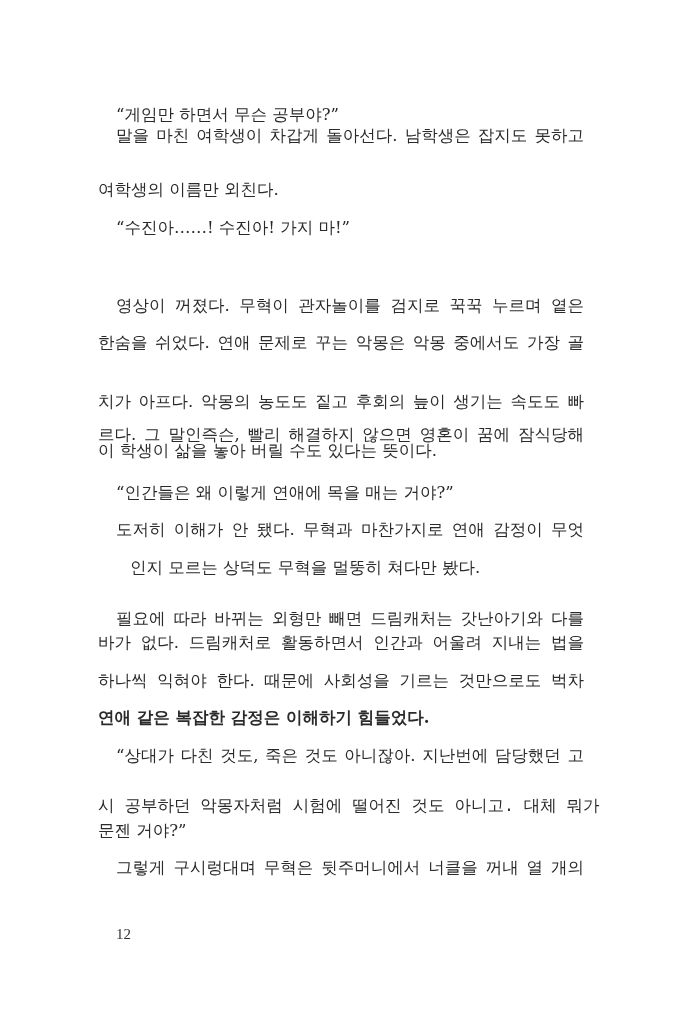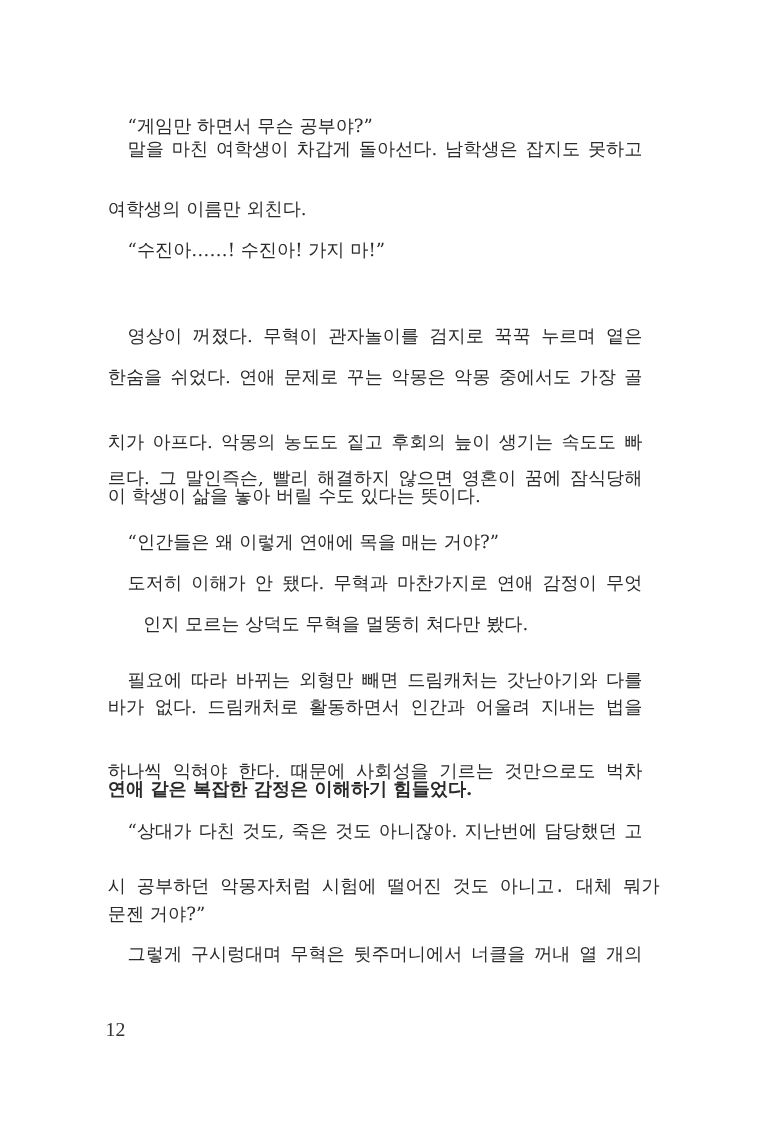--- a/index.html
+++ b/index.html
@@ -8,22 +8,22 @@
   .text-block { position:absolute; left:98px; top:100px; width:486px; }
   .line {
     position:absolute; left:0; width:486px; height:30px;
     font-family:"DejaVu Serif", "Liberation Serif", serif;
     font-size:16.5px; color:#2a2a2a; white-space:nowrap;
     text-align:justify; text-align-last:justify; line-height:30px;
   }
   .line.indent { left:18px; width:468px; }
   .line.last { text-align-last:left; }
   .page-number {
-    position:absolute; left:96px; top:926px;
-    font-family:"Liberation Serif", serif; font-size:18px; color:#333;text-align:center;
+    position:absolute; left:116px; top:926px;
+    font-family:"Liberation Serif", serif; font-size:15px; color:#333;text-align:center;
   }
 </style>
 </head>
 <body>
 
 <div class="page">
   <div class="text-block" id="text-block">
       <div class="line indent last" style="top: 0px;">“게임만 하면서 무슨 공부야?”</div>
       <div class="line indent" style="top: 21px;">말을 마친 여학생이 차갑게 돌아선다. 남학생은 잡지도 못하고</div>
       <div class="line last" style="top: 75px;">여학생의 이름만 외친다.</div>
@@ -31,21 +31,21 @@
       <div class="line indent" style="top: 191px;">영상이 꺼졌다. 무혁이 관자놀이를 검지로 꾹꾹 누르며 옅은</div>
       <div class="line" style="top: 228px;">한숨을 쉬었다. 연애 문제로 꾸는 악몽은 악몽 중에서도 가장 골</div>
       <div class="line" style="top: 266px; margin-top: 21px;">치가 아프다. 악몽의 농도도 짙고 후회의 늪이 생기는 속도도 빠</div>
       <div class="line" style="top: 320px;">르다. 그 말인즉슨, 빨리 해결하지 않으면 영혼이 꿈에 잠식당해</div>
       <div class="line last" style="top: 336px;">이 학생이 삶을 놓아 버릴 수도 있다는 뜻이다.</div>
       <div class="line indent last" style="top: 378px;">“인간들은 왜 이렇게 연애에 목을 매는 거야?”</div>
       <div class="line indent" style="top: 415px;">도저히 이해가 안 됐다. 무혁과 마찬가지로 연애 감정이 무엇</div>
       <div class="line last" style="top: 453px; margin-left: 32px;">인지 모르는 상덕도 무혁을 멀뚱히 쳐다만 봤다.</div>
       <div class="line indent" style="top: 504px;">필요에 따라 바뀌는 외형만 빼면 드림캐처는 갓난아기와 다를</div>
       <div class="line" style="top: 528px;">바가 없다. 드림캐처로 활동하면서 인간과 어울려 지내는 법을</div>
-      <div class="line" style="top: 566px; margin-top: 20px;">하나씩 익혀야 한다. 때문에 사회성을 기르는 것만으로도 벅차</div>
+      <div class="line" style="top: 566px;">하나씩 익혀야 한다. 때문에 사회성을 기르는 것만으로도 벅차</div>
       <div class="line last" style="top: 603px; font-weight: bold;">연애 같은 복잡한 감정은 이해하기 힘들었다.</div>
       <div class="line indent" style="top: 641px;">“상대가 다친 것도, 죽은 것도 아니잖아. 지난번에 담당했던 고</div>
       <div class="line" style="top: 692px; font-family: Liberation Mono, monospace;">시 공부하던 악몽자처럼 시험에 떨어진 것도 아니고. 대체 뭐가</div>
       <div class="line last" style="top: 716px;">문젠 거야?”</div>
       <div class="line indent" style="top: 753px;">그렇게 구시렁대며 무혁은 뒷주머니에서 너클을 꺼내 열 개의</div>
     </div>
   <div class="page-number">12</div>
 </div>
 
 </body></html>

